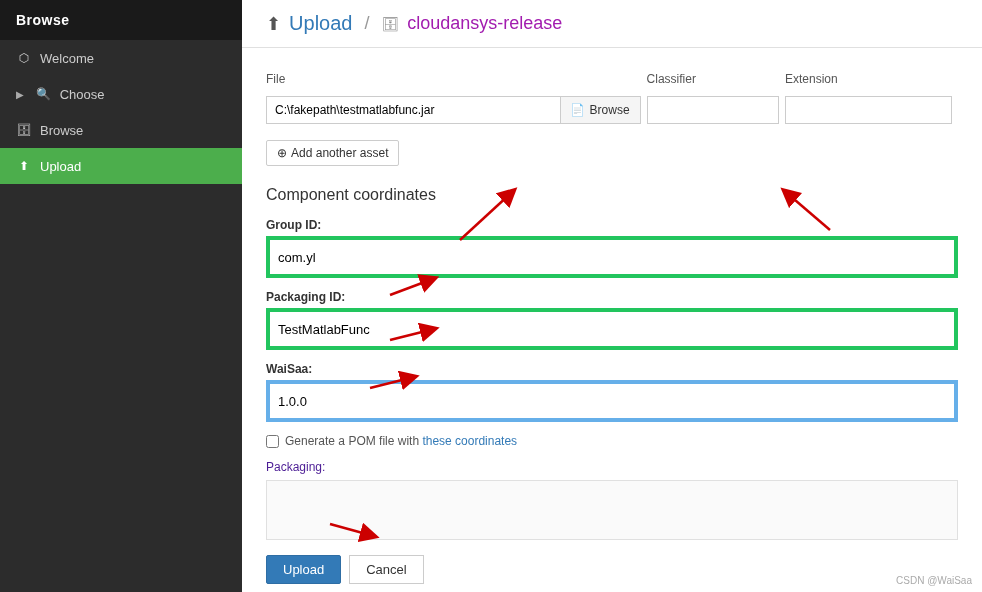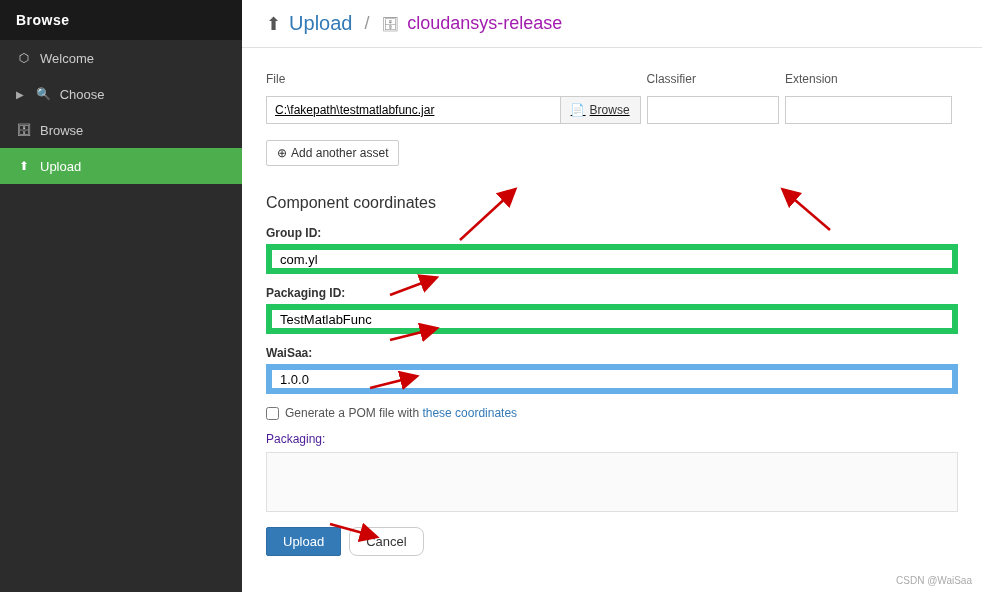--- a/index.html
+++ b/index.html
@@ -104,21 +104,20 @@
       text-align: left;
       font-weight: normal;
       color: #555;
       font-size: 12px;
       padding: 4px 6px 6px 0;
       border-bottom: none;
     }
     .asset-table td {
       padding: 4px 6px 4px 0;
       vertical-align: middle;
-      text-decoration: underline;
     }
     .file-col { width: 55%; }
     .classifier-col { width: 20%; }
     .extension-col { width: 25%; }
 
     .file-input-group {
       display: flex;
       align-items: center;
       gap: 0;
     }
@@ -162,42 +161,42 @@
       font-size: 12px;
       color: #333;
       display: inline-flex;
       align-items: center;
       gap: 4px;
       border-radius: 2px;
       margin-top: 2px;
     }
 
     .coordinates-section {
-      margin-top: 28px;
+      margin-top: 20px;
     }
     .coordinates-section .section-title {
       margin-bottom: 14px;
     }
 
     .form-group {
       margin-bottom: 12px;
     }
     .form-label {
       font-weight: bold;
       font-size: 12px;
       color: #333;
       margin-bottom: 4px;
       display: block;
     }
     .form-input {
       width: 100%;
-      border: 6px solid #22c55e;
+      border: 4px solid #22c55e;
       padding: 0 8px;
       font-size: 13px;
-      height: 30px;
+      height: 42px;
       outline: none;
     }
     .form-input.highlight { border-color: #66afe9; }
 
     .checkbox-group {
       display: flex;
       align-items: center;
       gap: 6px;
       margin-bottom: 12px;
     }
@@ -242,21 +241,21 @@
       font-size: 13px;
       border-radius: 2px;
     }
     .cancel-btn {
       background: #fff;
       color: #333;
       border: 1px solid #ccc;
       padding: 6px 16px;
       cursor: pointer;
       font-size: 13px;
-      border-radius: 8px;
+      border-radius: 0;
     }
 
     .footer-credit {
       position: fixed;
       bottom: 6px;
       right: 10px;
       font-size: 10px;
       color: #aaa;
     }
 

